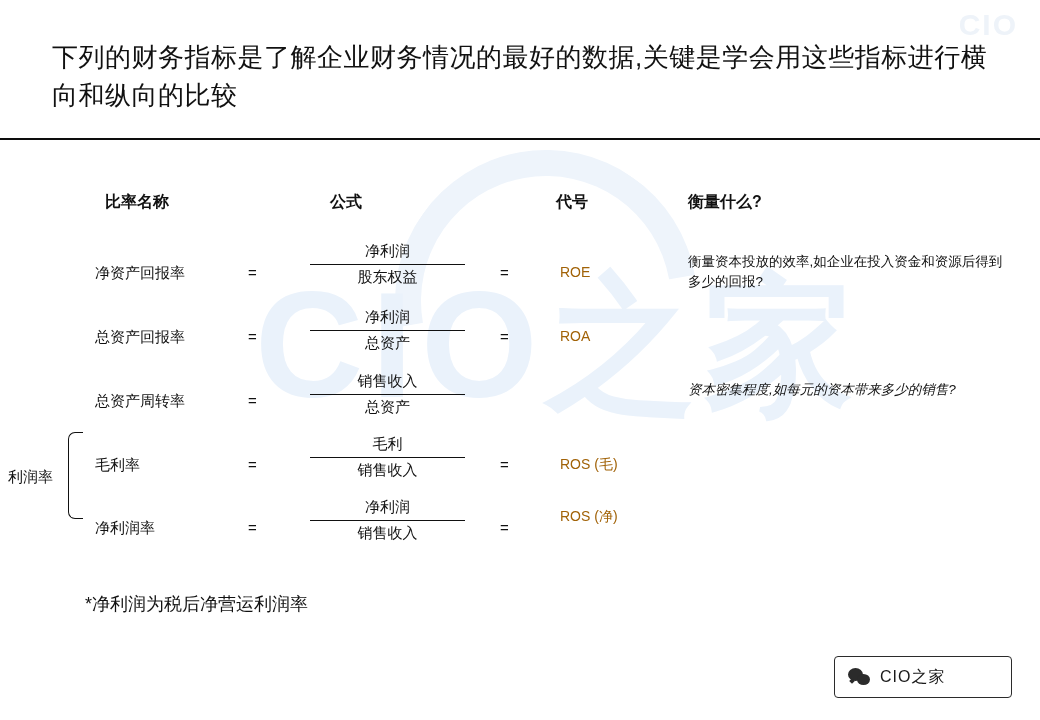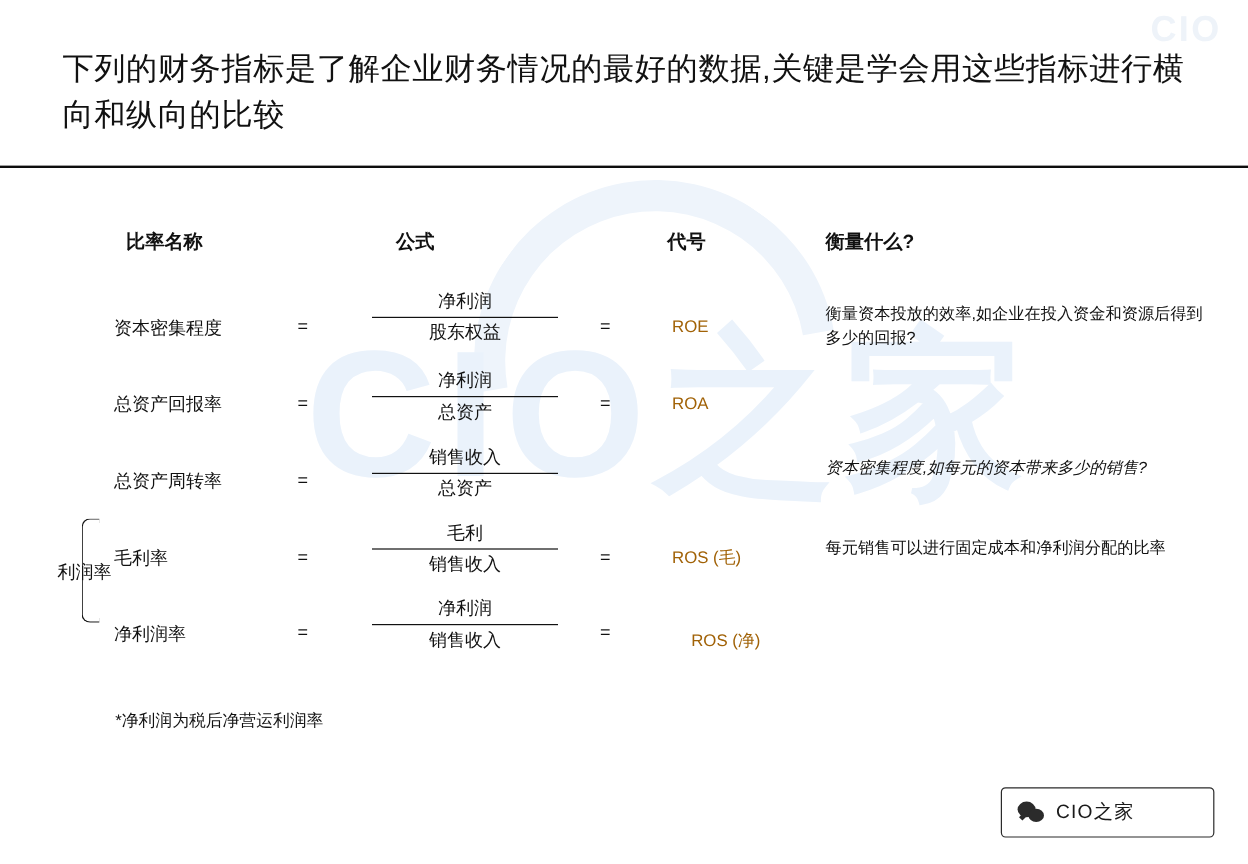--- a/index.html
+++ b/index.html
@@ -185,24 +185,23 @@
     width: 14px;
     border: 1.5px solid #111;
     border-right: none;
     border-radius: 7px 0 0 7px;
   }
 
   .footnote {
     position: absolute;
     left: 85px;
     top: 592px;
-    font-size: 14px;
+    font-size: 18px;
     color: #111;
     z-index: 2;
-    margin-left: 11px;
   }
 
   
   .badge {
     position: absolute;
     right: 28px;
     bottom: 22px;
     width: 178px;
     height: 42px;
     border: 1px solid #2b2b2b;
@@ -257,25 +256,25 @@
   <div class="title-rule"></div>
 </div>
 
 <div class="table">
 
   <div class="hdr h-name">比率名称</div>
   <div class="hdr h-formula">公式</div>
   <div class="hdr h-code">代号</div>
   <div class="hdr h-meas">衡量什么?</div>
 
-  <div class="brace-label" style="top: 288px; margin-left: 40px;">利润率</div>
+  <div class="brace-label" style="top: 288px;">利润率</div>
   <div class="brace" style="top: 252px; height: 85px;"></div>
 
   <div class="row" style="top: 62px;">
-    <div class="cell-name" style="top: 22px;">资本密集程度</div>
+    <div class="cell-name" style="top: 22px;">净资产回报率</div>
     <div class="eq1" style="top: 22px;">=</div>
     <div class="fraction" style="top: 0px;">
       <div class="frac-num">净利润</div>
       <div class="frac-bar"></div>
       <div class="frac-den">股东权益</div>
     </div>
     <div class="eq2" style="top: 22px;">=</div>
     <div class="cell-code" style="top: 22px;">ROE</div>
     <div class="cell-meas" style="top: 10px;">衡量资本投放的效率,如企业在投入资金和资源后得到多少的回报?</div>
   </div>
@@ -307,33 +306,32 @@
   <div class="row" style="top: 255px;">
     <div class="cell-name" style="top: 21px;">毛利率</div>
     <div class="eq1" style="top: 21px;">=</div>
     <div class="fraction" style="top: 0px;">
       <div class="frac-num">毛利</div>
       <div class="frac-bar"></div>
       <div class="frac-den">销售收入</div>
     </div>
     <div class="eq2" style="top: 21px;">=</div>
     <div class="cell-code" style="top: 21px;">ROS (毛)</div>
-    <div class="cell-meas" style="top: 12px;">每元销售可以进行固定成本和净利润分配的比率</div>
   </div>
 
   <div class="row" style="top: 318px;">
     <div class="cell-name" style="top: 21px;">净利润率</div>
     <div class="eq1" style="top: 21px;">=</div>
     <div class="fraction" style="top: 0px;">
       <div class="frac-num">净利润</div>
       <div class="frac-bar"></div>
       <div class="frac-den">销售收入</div>
     </div>
     <div class="eq2" style="top: 21px;">=</div>
-    <div class="cell-code" style="top: 27px; margin-left: 16px;">ROS (净)</div>
+    <div class="cell-code" style="top: 10px;">ROS (净)</div>
   </div>
 
 </div>
 
 <div class="footnote">*净利润为税后净营运利润率</div>
 
 <div class="badge">
   <span class="badge-icon">
     <span class="b1"></span>
     <span class="b2"></span>

